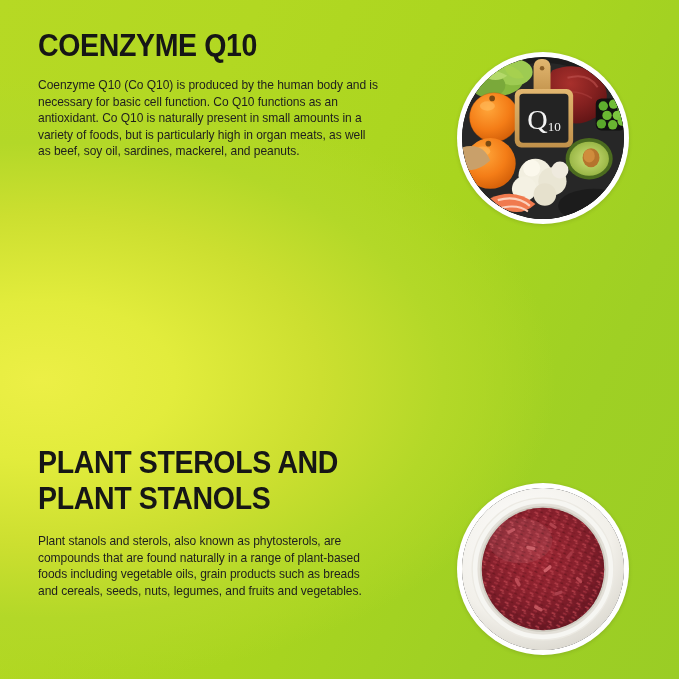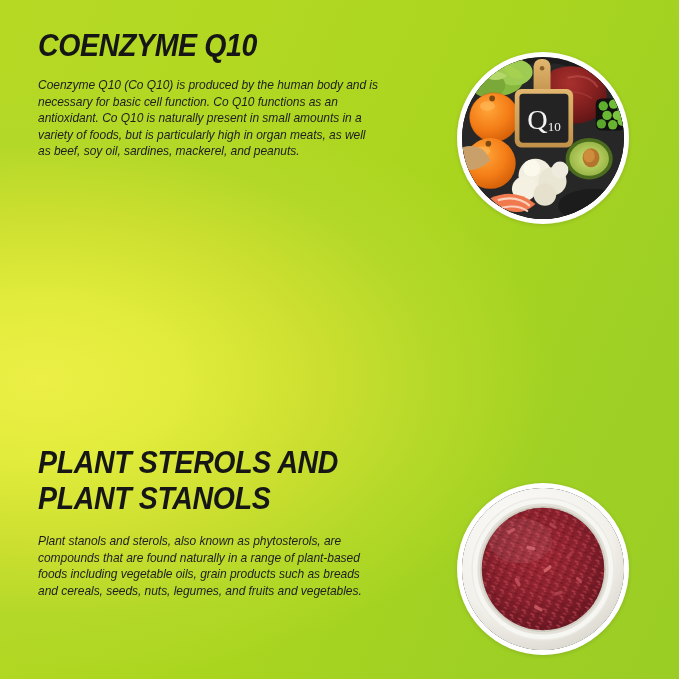--- a/index.html
+++ b/index.html
@@ -32,21 +32,20 @@
     left:0; width:679px;
   }
   #section-coenzyme  { top:28px;  height:200px; }
   #section-redyeast  { top:243px; height:190px; }
   #section-sterols   { top:445px; height:200px;padding-left:36px; }
 
   .text-col {
     position:absolute;
     left:38px;
     width:352px;
-    font-style:italic;
   }
 
   .heading {
     font-family:"Liberation Sans", sans-serif;
     font-weight:bold;
     font-size:31px;
     line-height:36px;
     letter-spacing:-0.4px;
     color:#161616;
     text-transform:uppercase;

